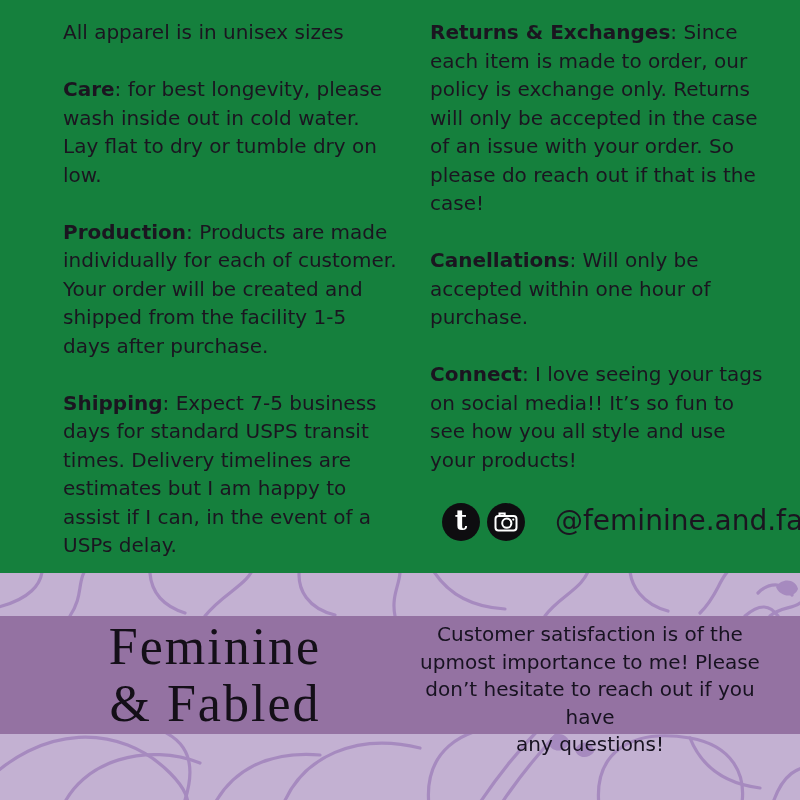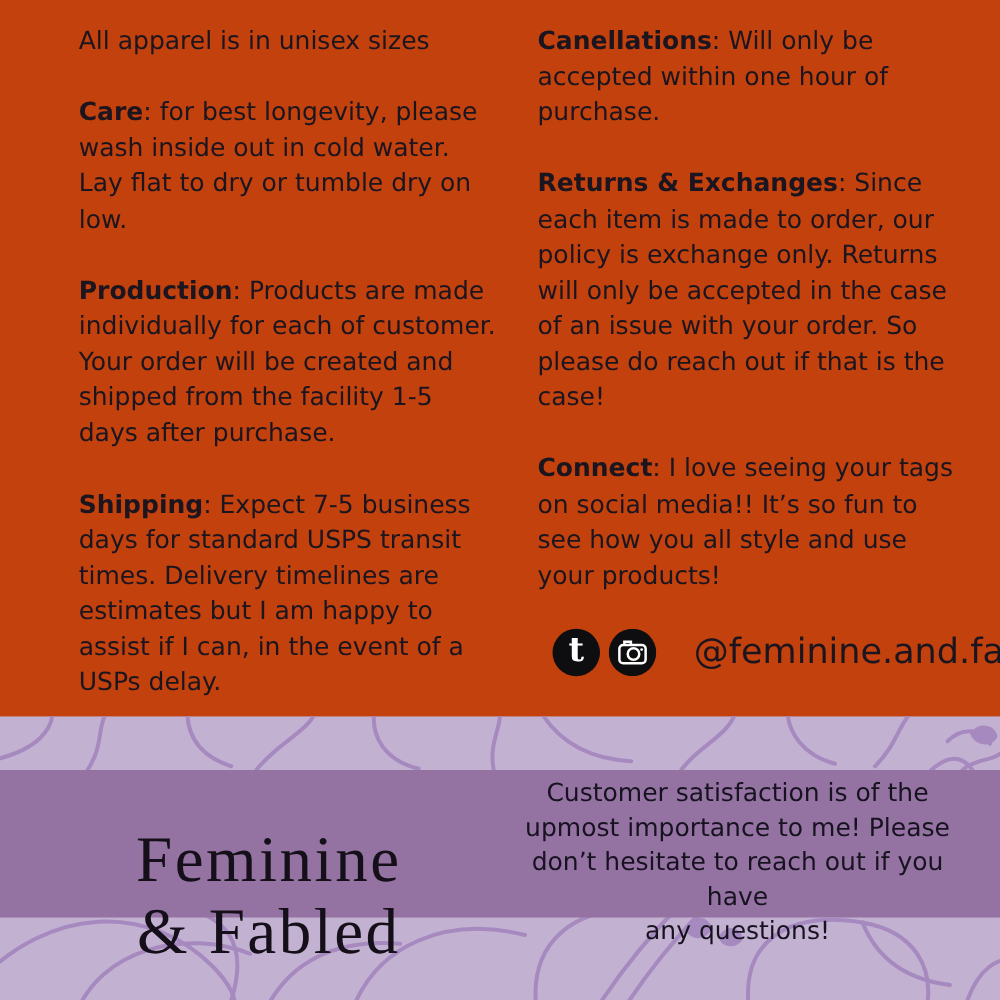--- a/index.html
+++ b/index.html
@@ -1,19 +1,19 @@
 <!DOCTYPE html>
 <html><head>
 <meta charset="utf-8">
 <style>
   html,body { margin:0; padding:0; }
   .poster {
     position:relative;
     width:800px; height:800px;
-    background:#c2410c;
+    background:#15803d;
     overflow:hidden;
     font-family:"DejaVu Sans", sans-serif;
     color:#1b1520;
   }
   .col { position:absolute; top:18px; font-size:20px; line-height:28.5px; }
   .col-left  { left:63px;  width:334px; }
   .col-right { left:430px; width:338px; }
   .col p { margin:0 0 28.5px 0; }
   .col b { font-weight:bold; }
 
@@ -34,21 +34,21 @@
 
   .banner {
     position:absolute; left:0; top:616px; width:800px; height:118px;
     background:#9472a2;
   }
   .brand {
     position:absolute; left:55px; top:0; width:320px; height:100%;
     display:flex; align-items:center; justify-content:center;
     font-family:"Liberation Serif", serif;
     font-size:52px; line-height:1.1; letter-spacing:2px;
-    white-space:pre-line; text-align:center; color:#140f18;margin-top:42px;
+    white-space:pre-line; text-align:center; color:#140f18;
   }
   .banner-msg {
     position:absolute; left:405px; top:15px; width:370px; height:100%;
     display:flex; align-items:center; justify-content:center;
     white-space:pre-line; text-align:center;
     font-size:20px; line-height:27.5px; color:#171220;
   }
 </style>
 </head>
 <body>
@@ -56,22 +56,22 @@
 <div class="poster">
 
   <div class="col col-left">
     <p>All apparel is in unisex sizes</p>
     <p><b>Care</b><span>: for best longevity, please wash inside out in cold water. Lay flat to dry or tumble dry on low.</span></p>
     <p><b>Production</b><span>: Products are made individually for each of customer. Your order will be created and shipped from the facility 1-5 days after purchase.</span></p>
     <p><b>Shipping</b><span>: Expect 7-5 business days for standard USPS transit times. Delivery timelines are estimates but I am happy to assist if I can, in the event of a USPs delay.</span></p>
   </div>
 
   <div class="col col-right">
+    <p><b>Returns &amp; Exchanges</b><span>: Since each item is made to order, our policy is exchange only. Returns will only be accepted in the case of an issue with your order. So please do reach out if that is the case!</span></p>
     <p><b>Canellations</b><span>: Will only be accepted within one hour of purchase.</span></p>
-    <p><b>Returns &amp; Exchanges</b><span>: Since each item is made to order, our policy is exchange only. Returns will only be accepted in the case of an issue with your order. So please do reach out if that is the case!</span></p>
     <p><b>Connect</b><span>: I love seeing your tags on social media!! It’s so fun to see how you all style and use your products!</span></p>
 
     <div class="social-row">
       <span class="icon-circle tumblr-circle">
         <span class="tumblr-t">t</span>
       </span>
       <span class="icon-circle">
         <svg width="38" height="38" viewBox="0 0 38 38" aria-hidden="true">
           <circle cx="19" cy="19" r="19" fill="#0e0d10"></circle>
           <rect x="8.5" y="13" width="21" height="14.5" rx="3" fill="none" stroke="#ffffff" stroke-width="2"></rect>

